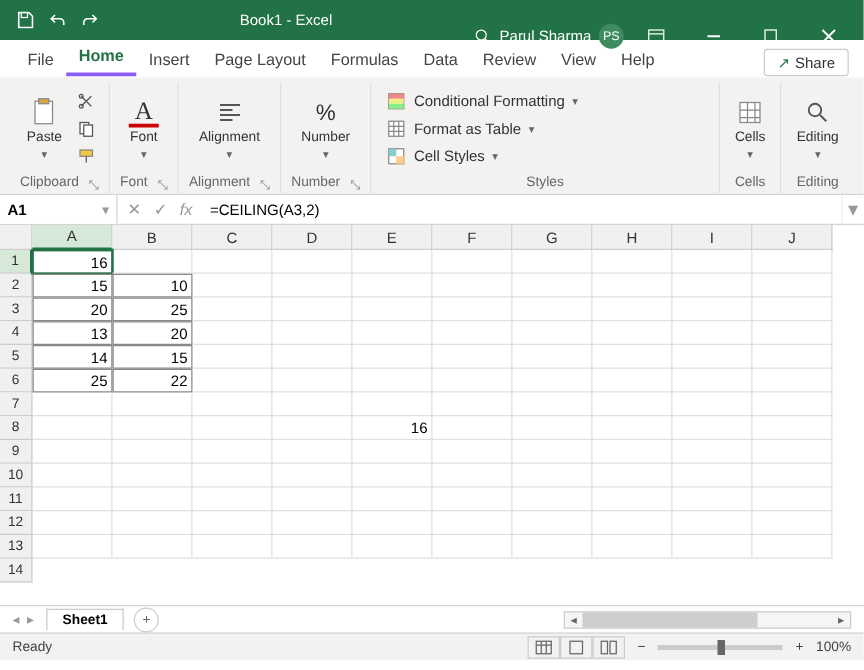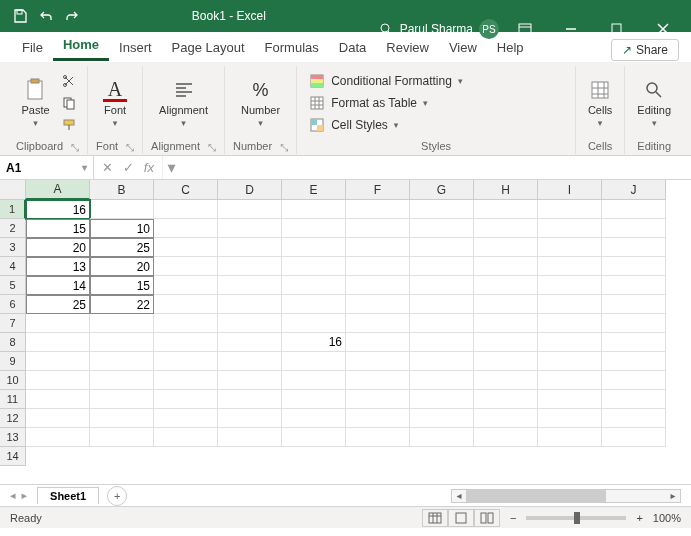--- a/index.html
+++ b/index.html
@@ -10,21 +10,21 @@
 .titlebar .left { display: flex; align-items: center; gap: 10px; padding-left: 12px; }
 .titlebar .center { flex: 1; text-align: center; }
 .titlebar .right { display: flex; align-items: center; gap: 6px; padding-right: 8px; margin-top: 26px; }
 .titlebar .icon { width: 16px; height: 16px; display: flex; align-items: center; justify-content: center; }
 .titlebar .win-btn { width: 40px; height: 32px; display: flex; align-items: center; justify-content: center; }
 .avatar { width: 20px; height: 20px; border-radius: 50%; background: #3d8b5f; display: flex; align-items: center; justify-content: center; font-size: 10px; }
 
 
 .tabs { height: 30px; background: #fff; display: flex; align-items: flex-end; padding: 0 12px; border-bottom: 1px solid #fff; }
 .tab { padding: 6px 10px; font-size: 13px; color: #444; cursor: pointer; }
-.tab.active { color: #217346; font-weight: 600; border-bottom: 3px solid #14532d; }
+.tab.active { color: #217346; font-weight: 600; border-bottom: 3px solid #8b5cf6; }
 .share-btn { margin-left: auto; padding: 3px 10px; border: 1px solid #ccc; border-radius: 3px; font-size: 12px; display: flex; align-items: center; gap: 4px; color: #333; }
 .share-btn .arrow { color: #217346; }
 
 
 .ribbon { height: 94px; background: #f3f2f1; border-bottom: 1px solid #d4d4d4; display: flex; padding: 4px 8px 0; }
 .group { border-right: 1px solid #e0e0e0; padding: 0 8px; display: flex; flex-direction: column; align-items: center; justify-content: space-between; height: 88px; }
 .group-label { font-size: 11px; color: #666; padding-bottom: 2px; }
 .group-content { display: flex; align-items: center; gap: 6px; flex: 1; }
 .big-btn { display: flex; flex-direction: column; align-items: center; gap: 2px; font-size: 11px; color: #333; padding: 4px; }
 .big-btn .icon-box { width: 24px; height: 24px; display: flex; align-items: center; justify-content: center; font-size: 16px; }
@@ -317,20 +317,21 @@
 <div class="namebox-row">
   <div class="namebox">
       <span>A1</span>
       <span style="color:#999;font-size:10px">▾</span>
     </div>
   <div class="fbar-btns">
     <span>✕</span>
     <span>✓</span>
     <span style="font-style:italic">fx</span>
   </div>
+  <div class="fbar-input">=CEILING(A3,2)</div>
   <div class="fbar-expand">▾</div>
 </div>
 
 <div class="grid-wrap">
   <div style="display:flex">
     <div class="corner"></div>
     <div class="col-headers">
       <div class="col-h sel">A</div>
       <div class="col-h">B</div>
       <div class="col-h">C</div>

